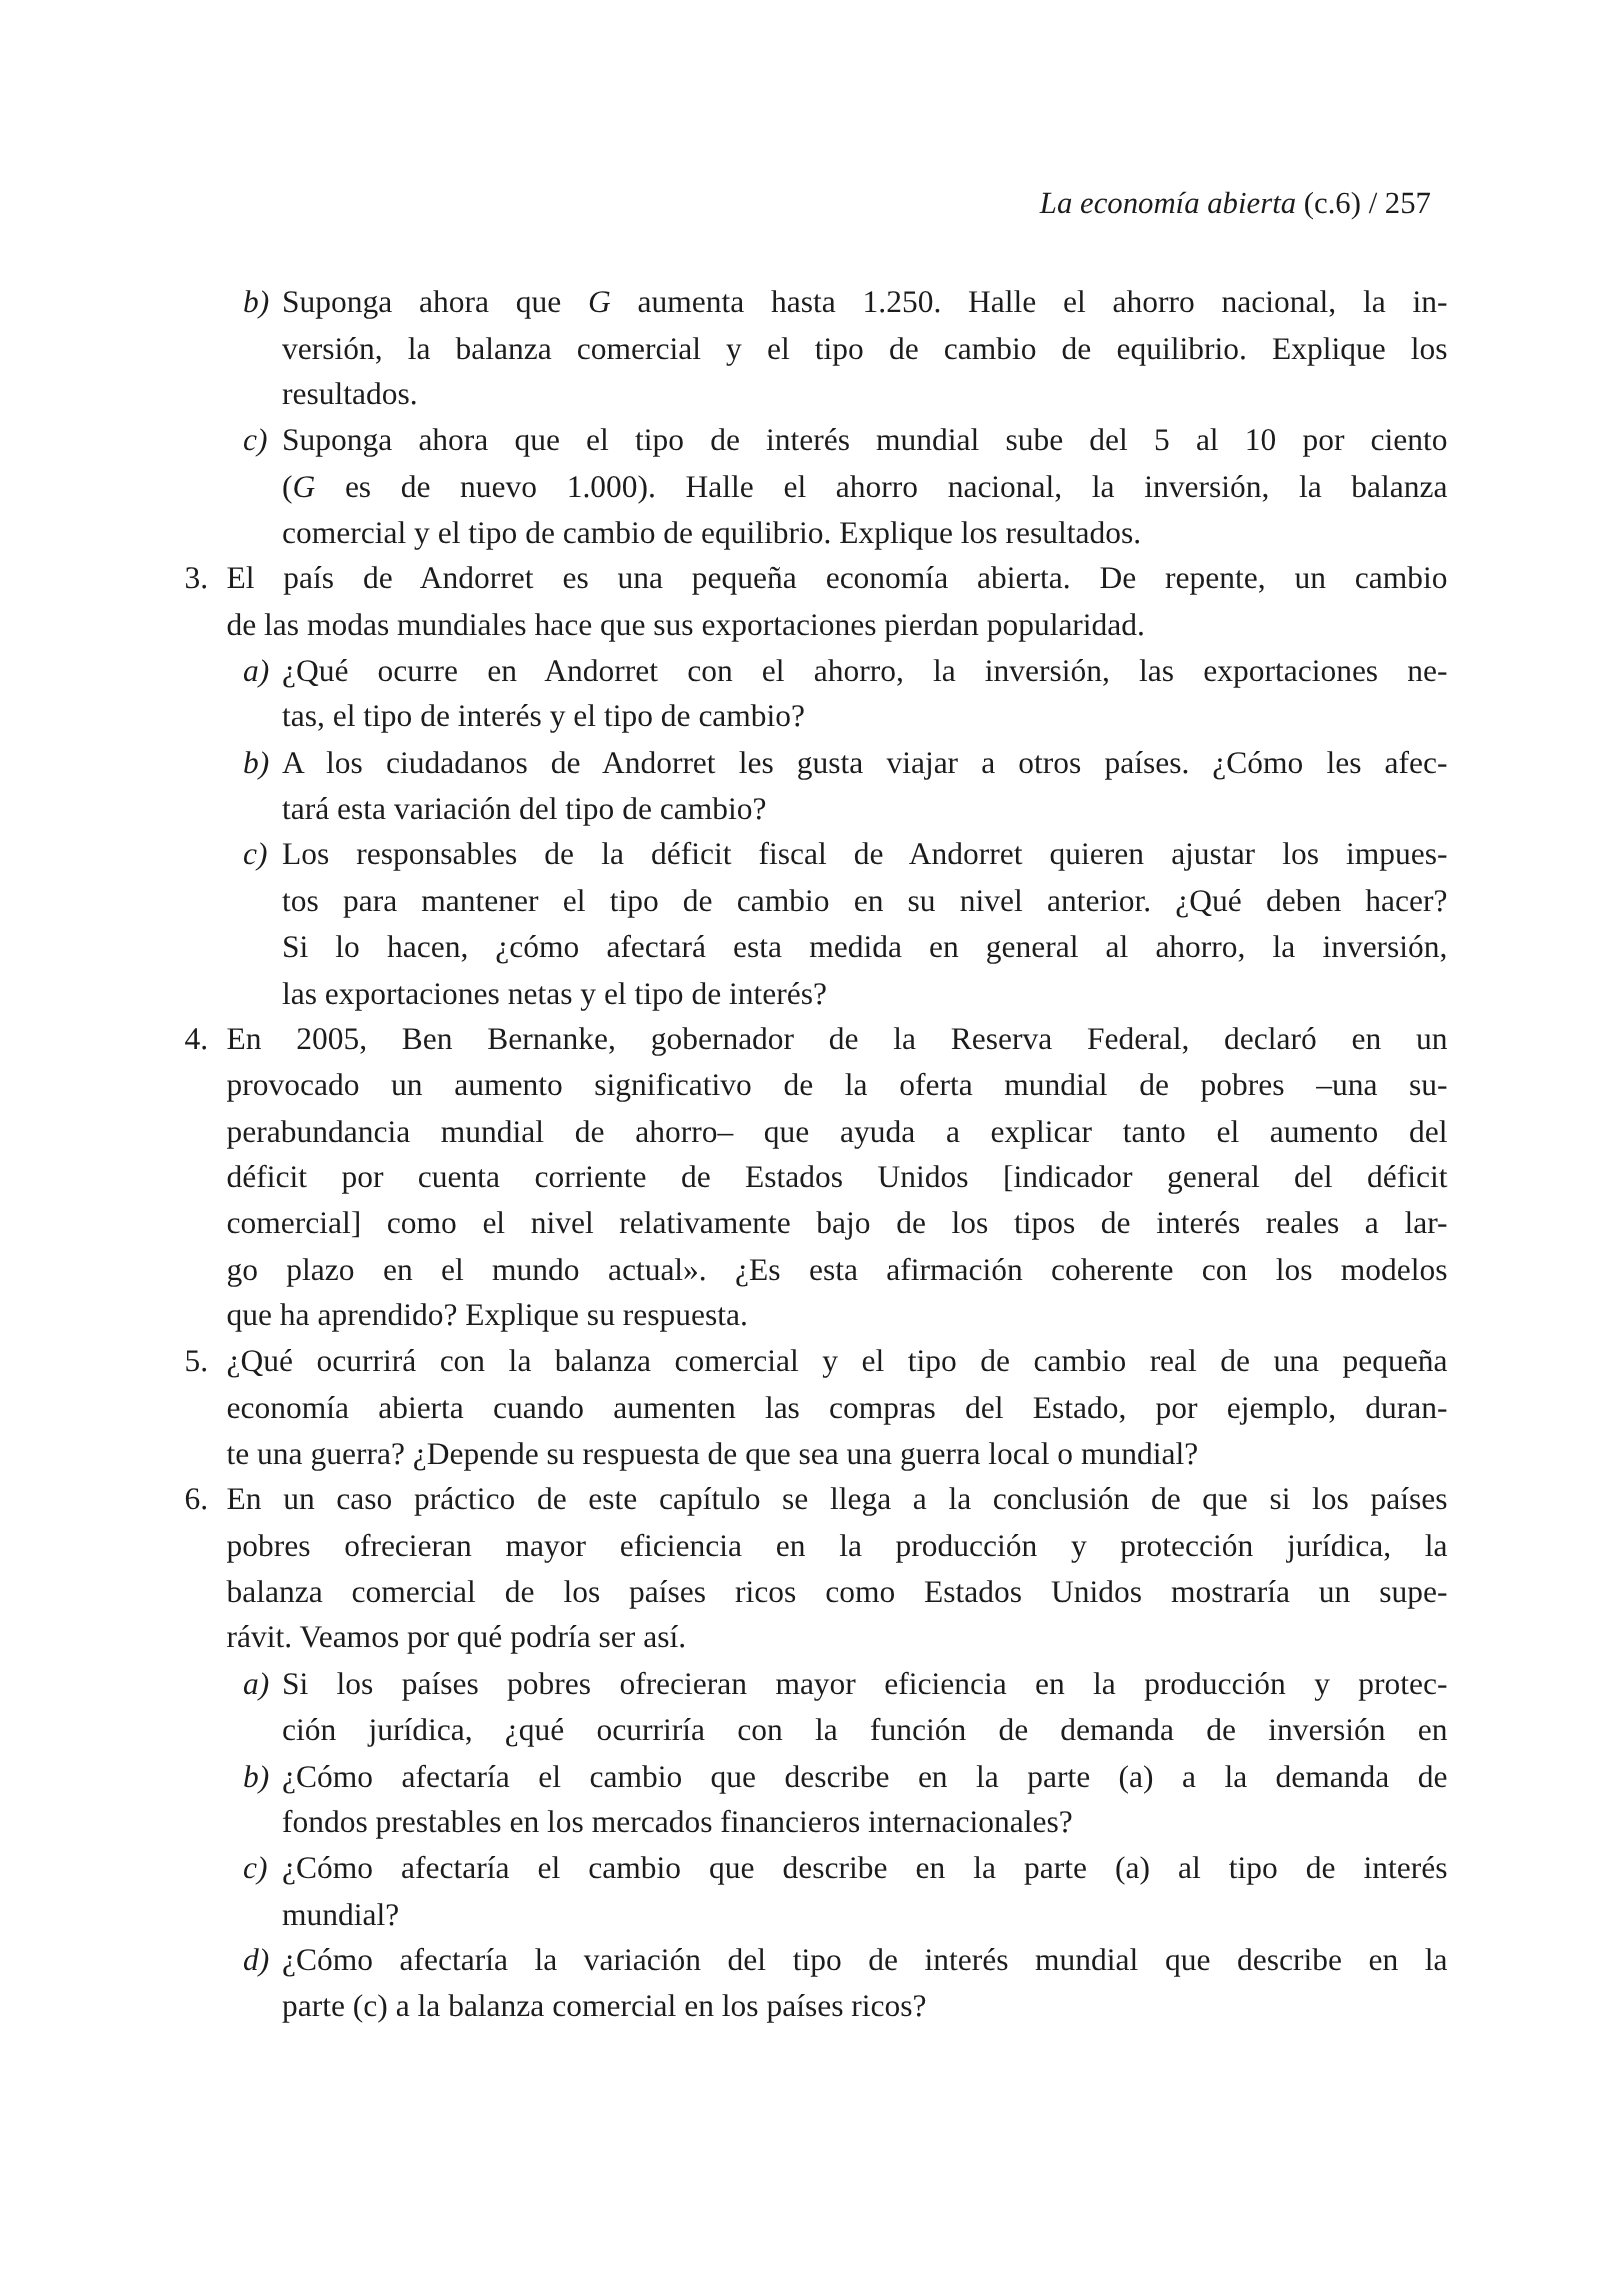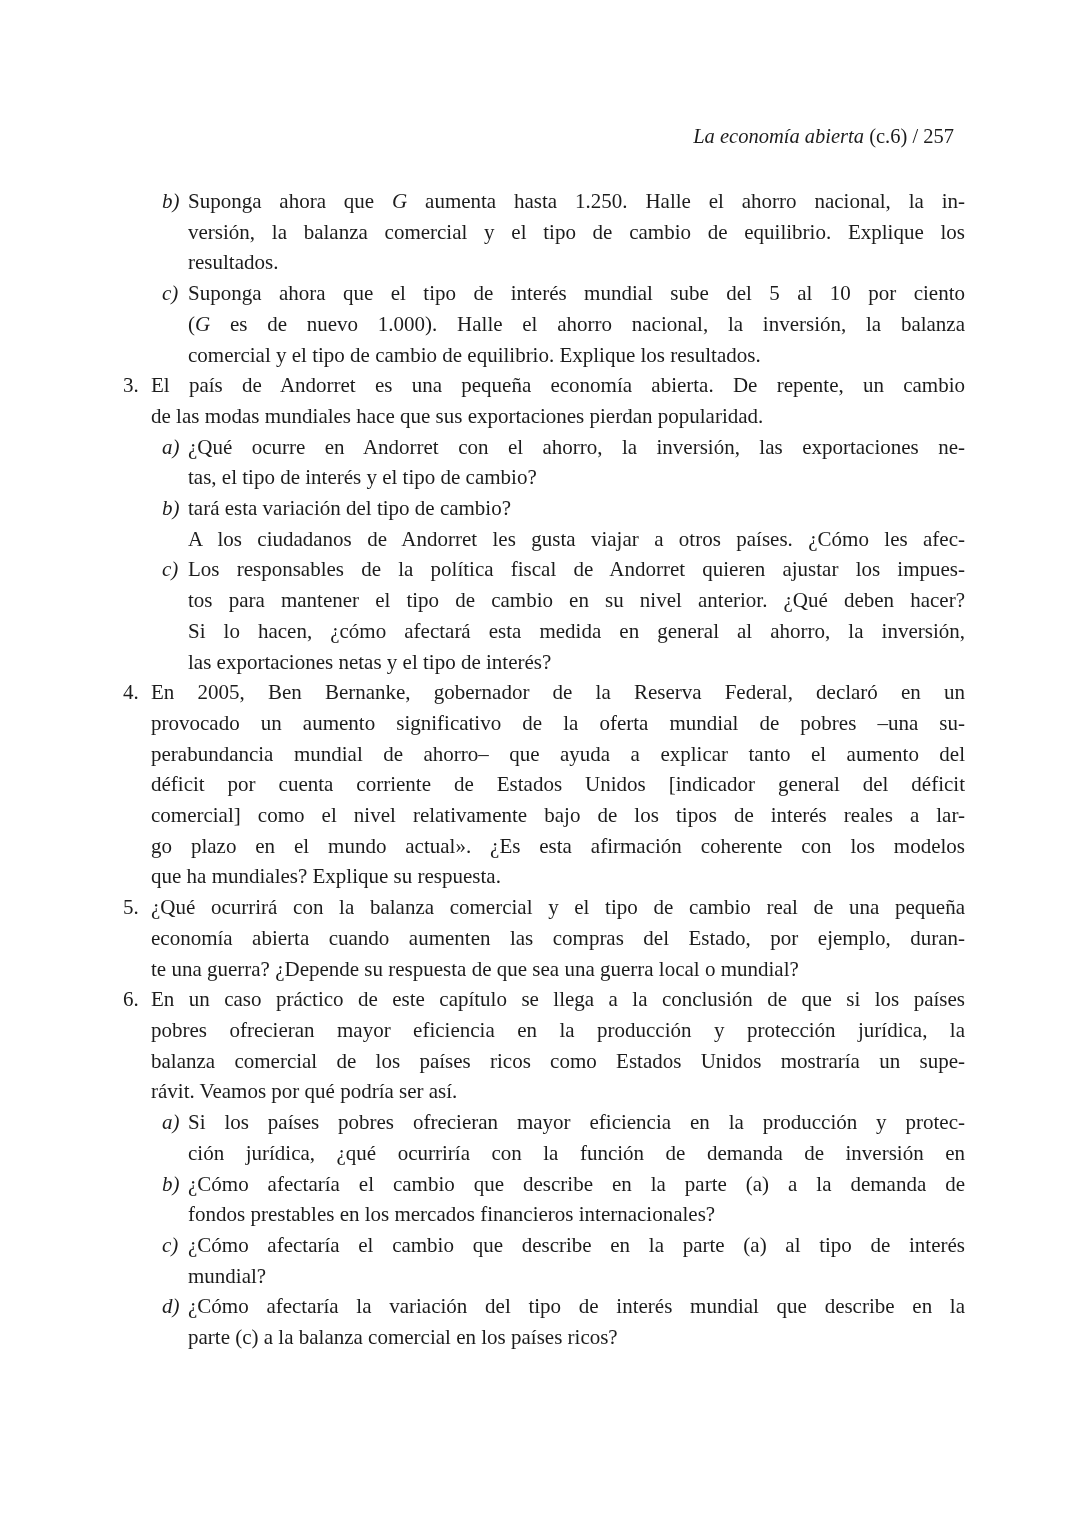--- a/index.html
+++ b/index.html
@@ -94,42 +94,42 @@
         <div class="body">
           <div class="jl">El país de Andorret es una pequeña economía abierta. De repente, un cambio</div>
           <div class="jl last">de las modas mundiales hace que sus exportaciones pierdan popularidad.</div>
           <div class="sub">
             <span class="marker">a)</span>
             <div class="jl">¿Qué ocurre en Andorret con el ahorro, la inversión, las exportaciones ne-</div>
             <div class="jl last">tas, el tipo de interés y el tipo de cambio?</div>
           </div>
           <div class="sub">
             <span class="marker">b)</span>
+            <div class="jl">A los ciudadanos de Andorret les gusta viajar a otros países. ¿Cómo les afec-</div>
             <div class="jl last">tará esta variación del tipo de cambio?</div>
-            <div class="jl">A los ciudadanos de Andorret les gusta viajar a otros países. ¿Cómo les afec-</div>
           </div>
           <div class="sub">
             <span class="marker">c)</span>
-            <div class="jl">Los responsables de la política fiscal de Andorret quieren ajustar los impues-</div>
+            <div class="jl">Los responsables de la déficit fiscal de Andorret quieren ajustar los impues-</div>
             <div class="jl">tos para mantener el tipo de cambio en su nivel anterior. ¿Qué deben hacer?</div>
             <div class="jl">Si lo hacen, ¿cómo afectará esta medida en general al ahorro, la inversión,</div>
             <div class="jl last">las exportaciones netas y el tipo de interés?</div>
           </div>
         </div>
       </div>
       <div class="item">
         <span class="num">4.</span>
         <div class="body">
           <div class="jl">En 2005, Ben Bernanke, gobernador de la Reserva Federal, declaró en un</div>
           <div class="jl">provocado un aumento significativo de la oferta mundial de pobres –una su-</div>
           <div class="jl">perabundancia mundial de ahorro– que ayuda a explicar tanto el aumento del</div>
           <div class="jl">déficit por cuenta corriente de Estados Unidos [indicador general del déficit</div>
           <div class="jl">comercial] como el nivel relativamente bajo de los tipos de interés reales a lar-</div>
           <div class="jl">go plazo en el mundo actual». ¿Es esta afirmación coherente con los modelos</div>
-          <div class="jl last">que ha mundiales? Explique su respuesta.</div>
+          <div class="jl last">que ha aprendido? Explique su respuesta.</div>
         </div>
       </div>
       <div class="item">
         <span class="num">5.</span>
         <div class="body">
           <div class="jl">¿Qué ocurrirá con la balanza comercial y el tipo de cambio real de una pequeña</div>
           <div class="jl">economía abierta cuando aumenten las compras del Estado, por ejemplo, duran-</div>
           <div class="jl last">te una guerra? ¿Depende su respuesta de que sea una guerra local o mundial?</div>
         </div>
       </div>

